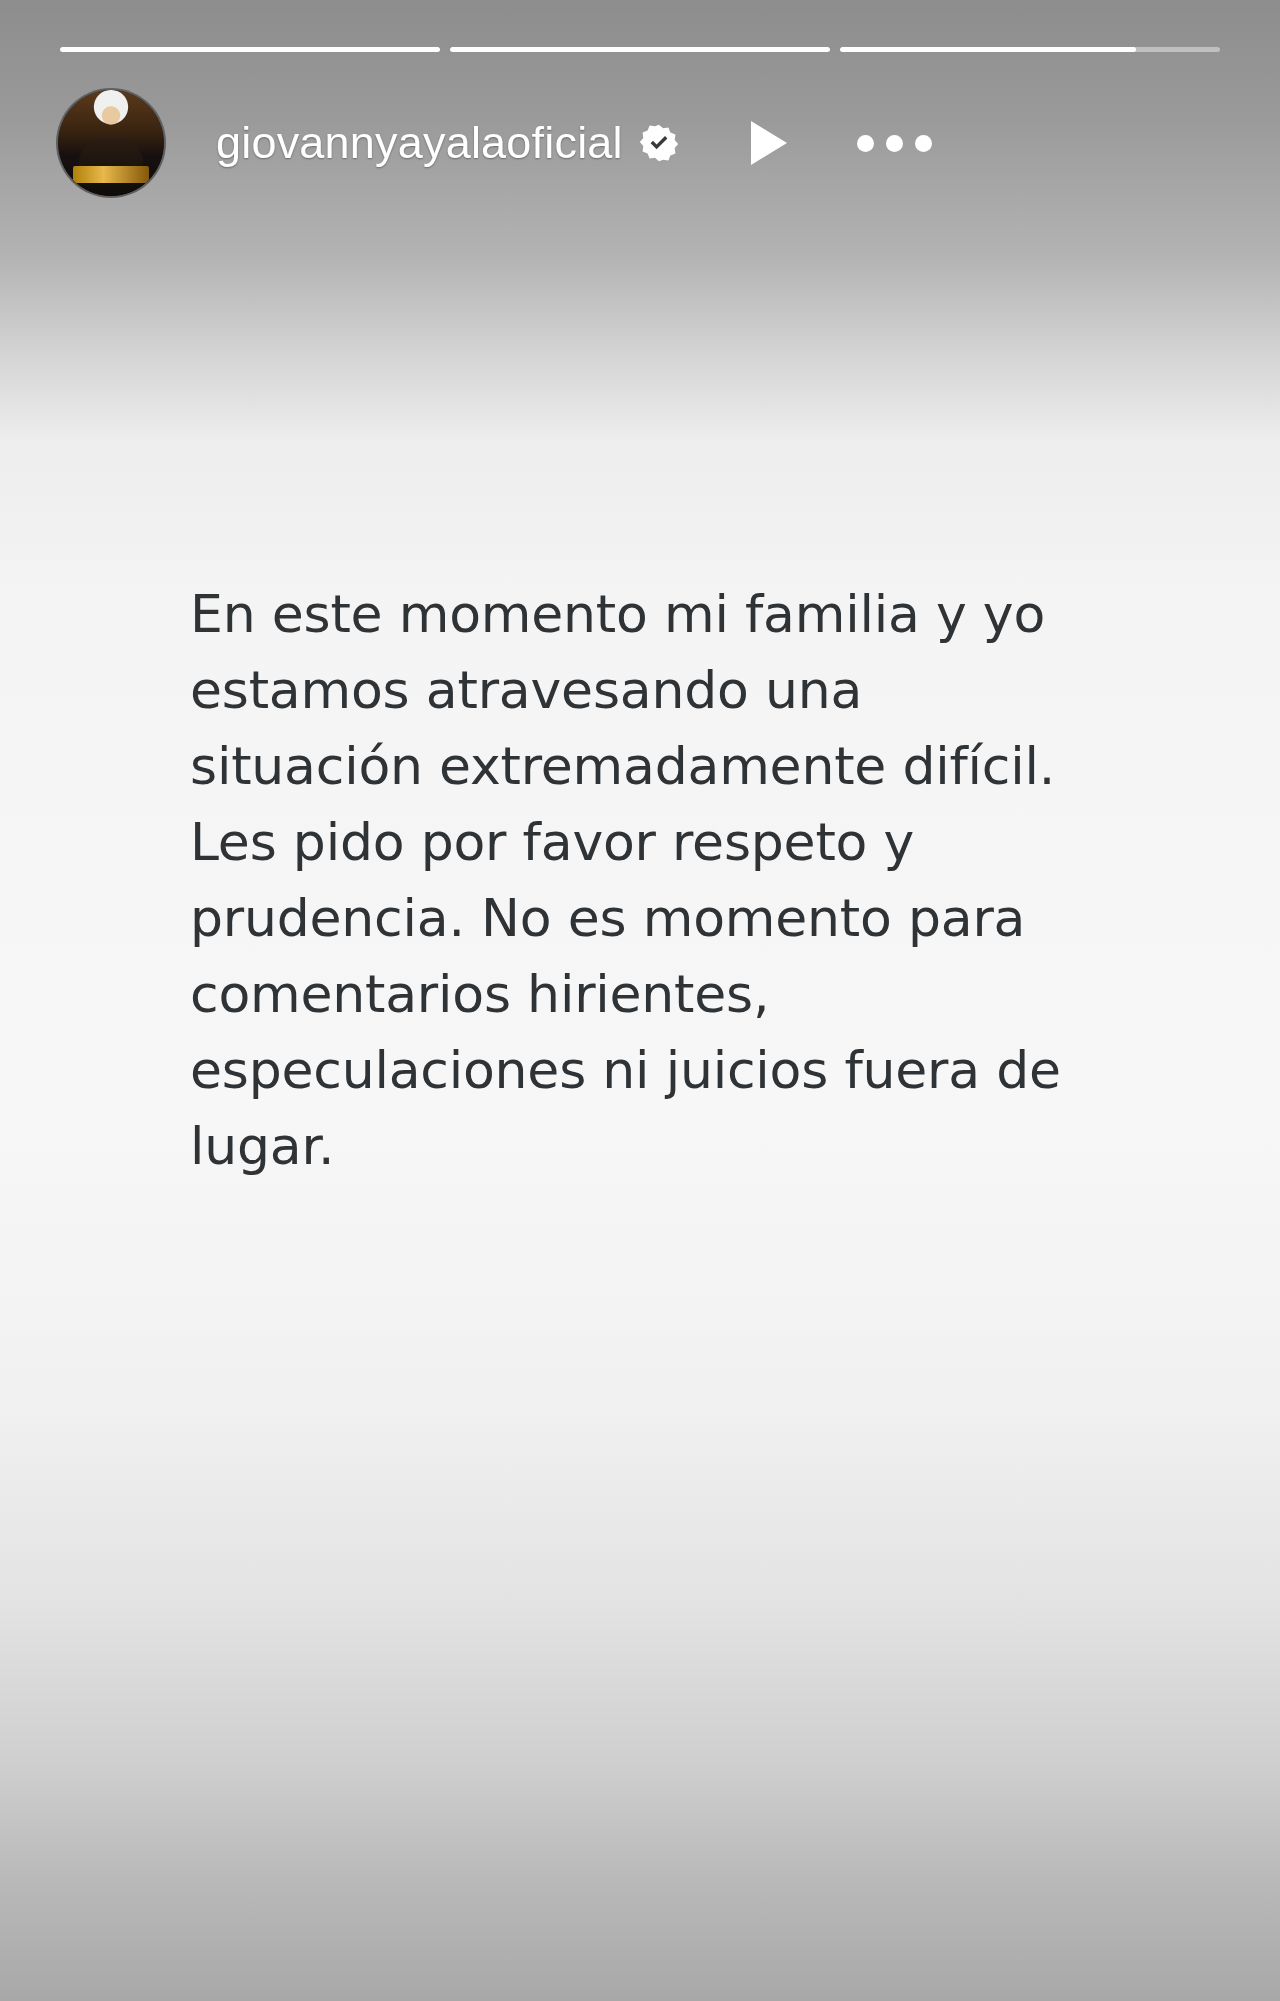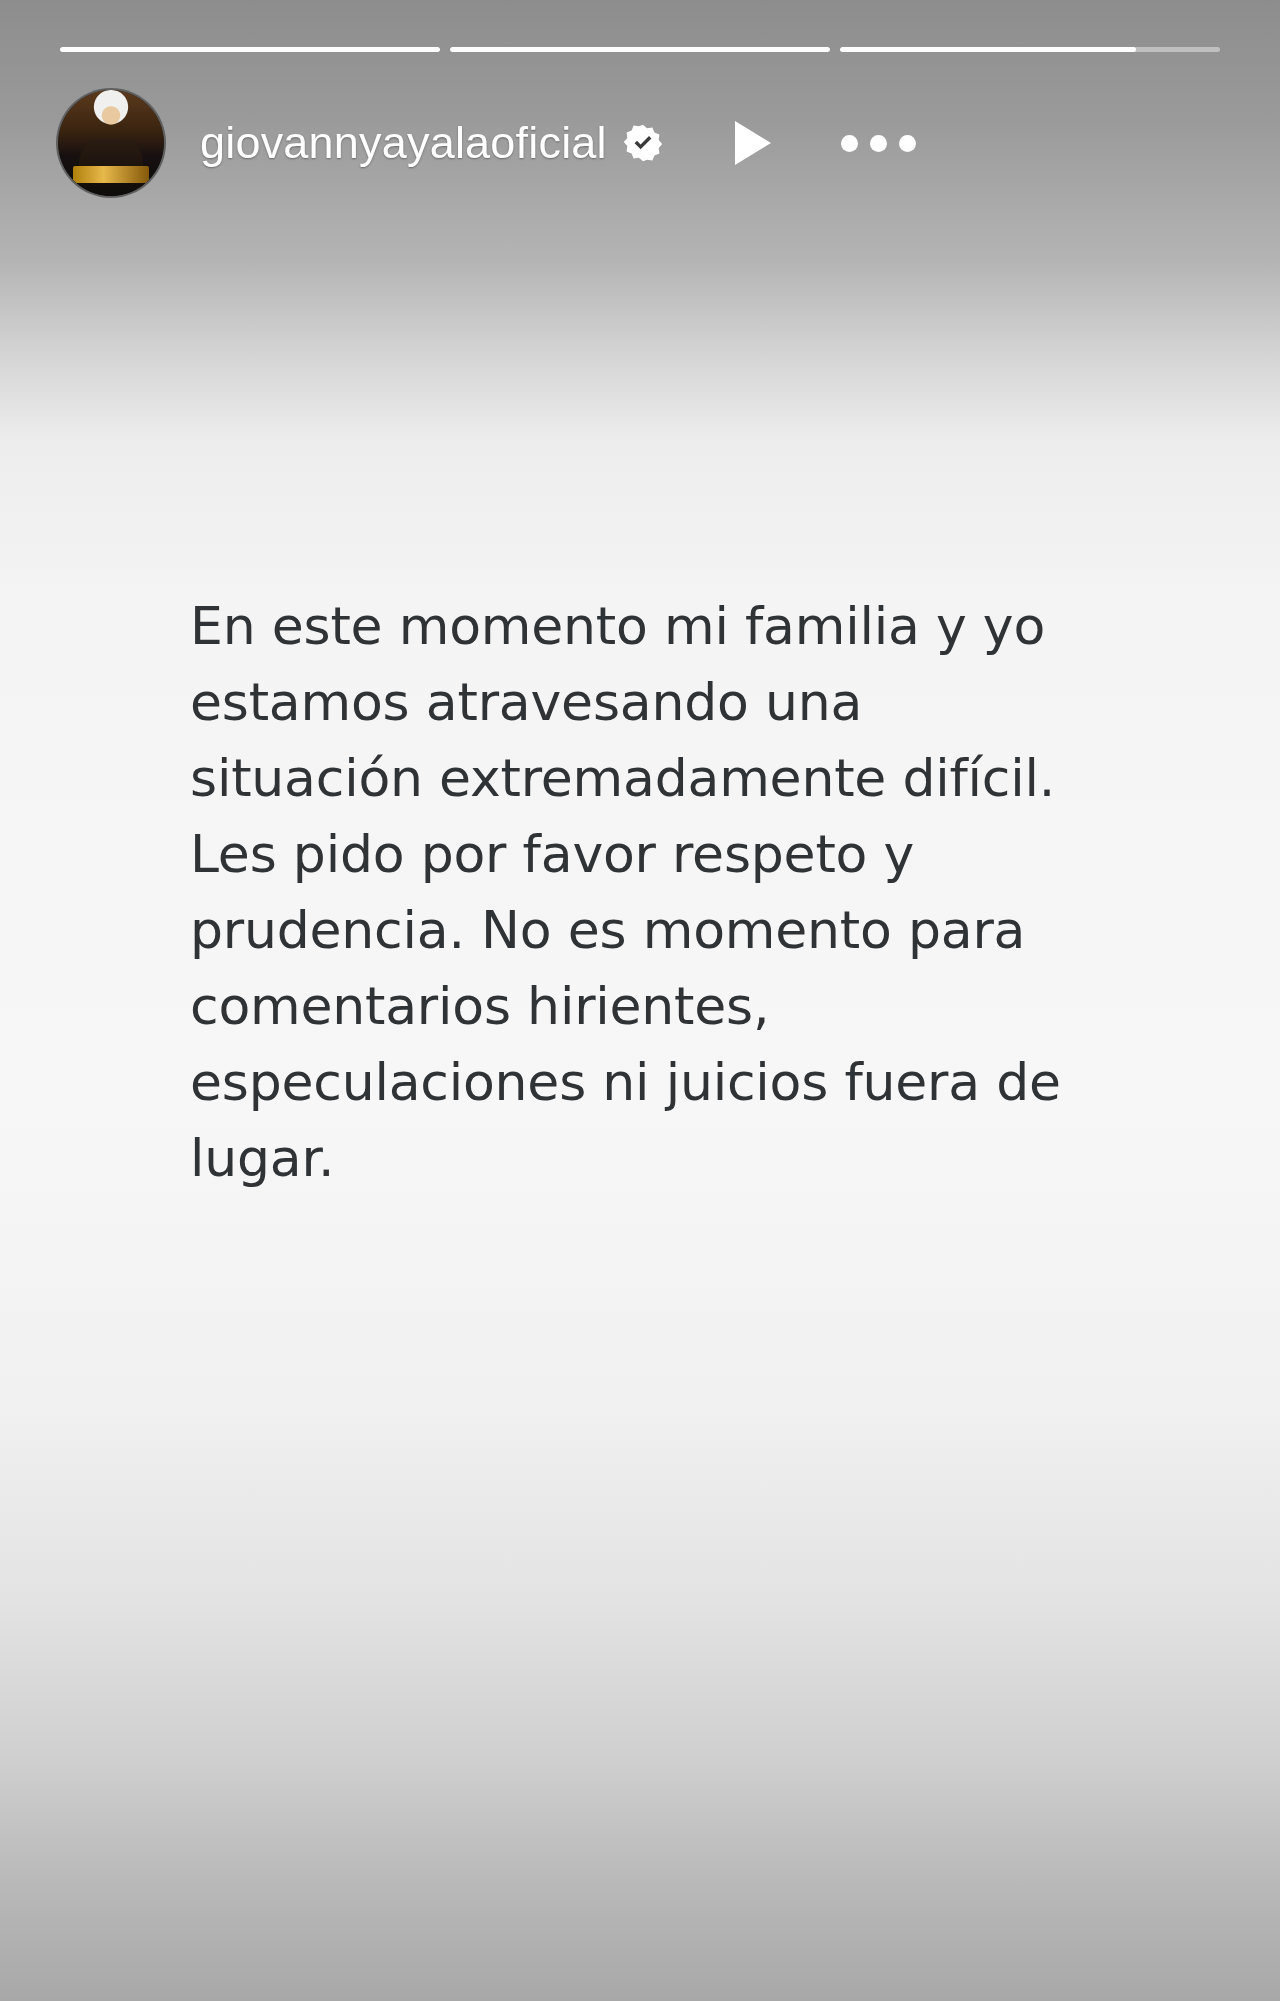--- a/index.html
+++ b/index.html
@@ -106,21 +106,21 @@
     position: absolute;
     left: 20%;
     right: 20%;
     top: 46%;
     bottom: 0;
     background: linear-gradient(to bottom, #2a1c12, #0e0b09);
     border-radius: 40% 40% 0 0;
   }
 
   .username {
-    margin-left: 34px;
+    margin-left: 50px;
     color: #ffffff;
     font-size: 45px;
     letter-spacing: 0.2px;
     text-shadow: 0 1px 2px rgba(0,0,0,0.35);
     white-space: nowrap;
   }
   .verified-icon {
     margin-left: 16px;
     width: 40px;
     height: 40px;
@@ -156,21 +156,21 @@
     width: 880px;
     color: #2f3336;
     font-family: "DejaVu Sans", sans-serif;
     font-size: 52px;
     line-height: 76px;
     letter-spacing: -0.2px;
     white-space: pre-wrap;
     word-wrap: break-word;
   }
   .story-text p {
-    margin: 16px 0 76px 0;
+    margin: 4px 0 76px 0;
   }
   .story-text p:last-child {
     margin-bottom: 0;
   }
 </style>
 </head>
 <body>
 
 <div class="story">
 

